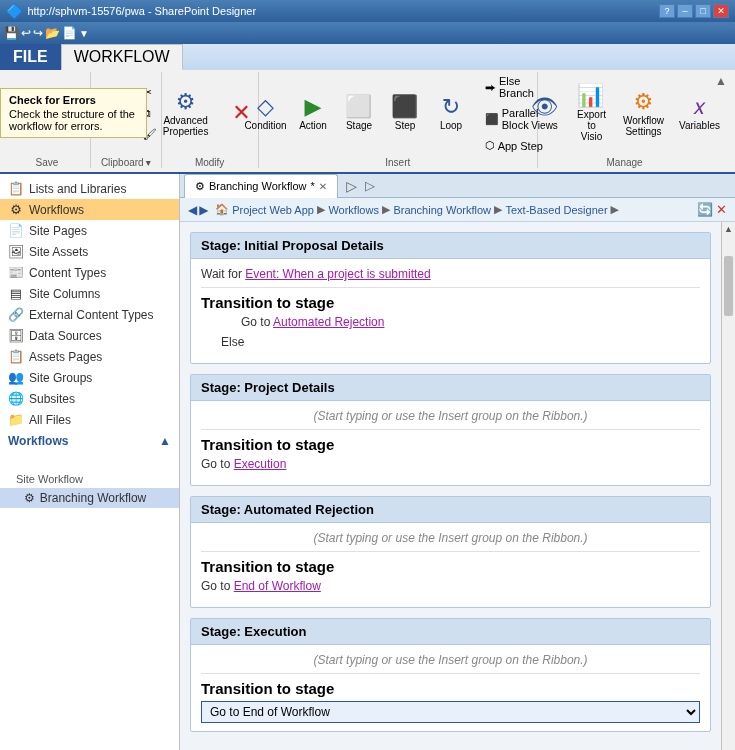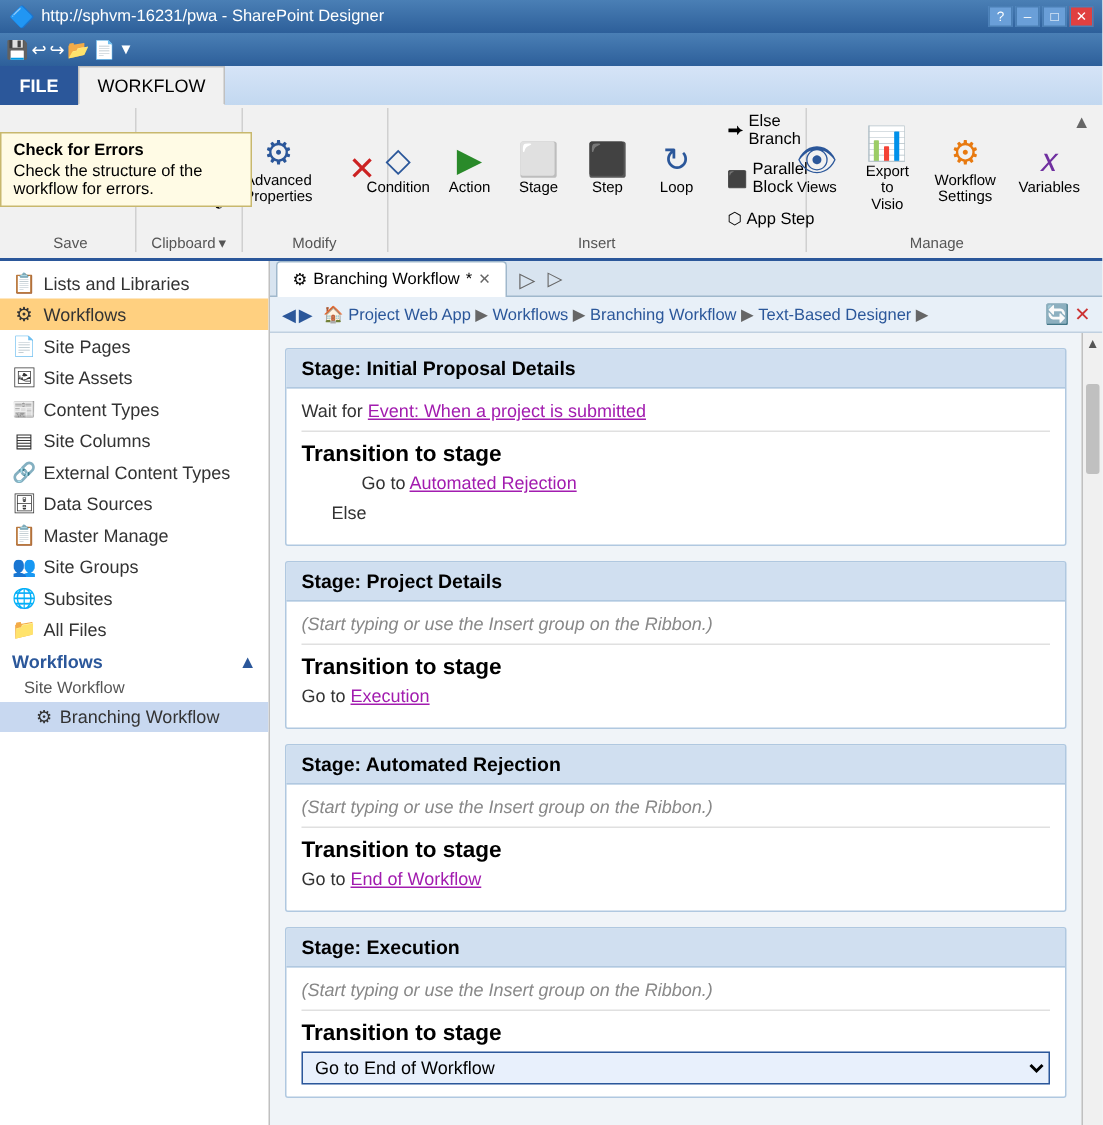--- a/index.html
+++ b/index.html
@@ -26,21 +26,21 @@
     
     .ribbon-tabs {
       display: flex;
       align-items: flex-end;
       background: linear-gradient(to bottom, #d6e4f7, #c2d8f0);
       height: 26px;
       padding-left: 0;
     }
     .ribbon-tab {
       padding: 3px 12px;
-      font-size: 12px;
+      font-size: 16px;
       cursor: pointer;
       height: 26px;
       display: flex;
       align-items: center;
       border: 1px solid transparent;
     }
     .ribbon-tab.file-tab {
       background: #2b579a;
       color: white;
       font-weight: bold;
@@ -255,21 +255,21 @@
     }
     .stage-body {
       padding: 8px 10px;
     }
     .stage-body p {
       font-size: 12px;
       color: #333;
       margin-bottom: 6px;
     }
     .stage-body .link { color: #a21caf; text-decoration: underline; cursor: pointer; }
-    .stage-body .italic { font-style: italic; color: #888; }
+    .stage-body .italic { font-style: italic; color: #888; text-align: center; }
     .transition-label {
       font-weight: bold;
       font-size: 15px;
       margin: 6px 0 4px 0;
       border-top: 1px solid #e0e0e0;
       padding-top: 6px;
     }
     .indent-1 { margin-left: 20px; }
     .indent-2 { margin-left: 40px; }
     .goto-select {
@@ -307,21 +307,21 @@
     .icon-gray { color: #666; }
     .icon-red { color: #cc2222; }
     .icon-purple { color: #7030a0; }
   </style>
 </head>
 <body>
 
 <div class="title-bar">
   <div style="display:flex;align-items:center;gap:4px">
     <span style="font-size:14px">🔷</span>
-    <span style="font-size:11px;">http://sphvm-16231/pwa - SharePoint Designer</span>
+    <span style="font-size:11px;">http://sphvm-15576/pwa - SharePoint Designer</span>
   </div>
   <div class="title-bar-controls">
     <span>?</span>
     <span>–</span>
     <span>□</span>
     <span style="background:#e04040;">✕</span>
   </div>
 </div>
 
 <div style="display:flex;align-items:stretch;background:linear-gradient(to bottom,#4a7fb5,#2d5f9a);height:22px;">
@@ -351,21 +351,21 @@
       <div class="ribbon-btn-large active">
         <span class="btn-icon icon-orange">📤</span>
         <span>Publish</span>
       </div>
     </div>
     <div class="ribbon-group-label">
       <span>Save</span>
     </div>
   </div>
 
-  <div style="position:absolute;left:0;top:88px;width:168px;background:#fffbe5;border:1px solid #c8b86e;padding:5px 8px;font-size:11px;z-index:100;">
+  <div style="position:absolute;left:0;top:88px;width:147px;background:#fffbe5;border:1px solid #c8b86e;padding:5px 8px;font-size:11px;z-index:100;">
     <div style="font-weight:bold;margin-bottom:2px;">Check for Errors</div>
     <div>Check the structure of the workflow for errors.</div>
   </div>
 
   <div class="ribbon-group">
     <div class="ribbon-group-buttons">
       <div class="ribbon-btn-large">
         <span class="btn-icon icon-blue">📋</span>
         <span>Paste</span>
       </div>
@@ -497,40 +497,40 @@
       <div class="sidebar-item">
         <span class="si-icon">🔗</span>
         <span>External Content Types</span>
       </div>
       <div class="sidebar-item">
         <span class="si-icon">🗄</span>
         <span>Data Sources</span>
       </div>
       <div class="sidebar-item">
         <span class="si-icon">📋</span>
-        <span>Master Manage</span>
+        <span>Assets Pages</span>
       </div>
       <div class="sidebar-item">
         <span class="si-icon">👥</span>
         <span>Site Groups</span>
       </div>
       <div class="sidebar-item">
         <span class="si-icon">🌐</span>
         <span>Subsites</span>
       </div>
       <div class="sidebar-item">
         <span class="si-icon">📁</span>
         <span>All Files</span>
       </div>
 
       <div class="sidebar-section-header">
         <span>Workflows</span>
         <span>▲</span>
       </div>
-      <div class="sidebar-item" style="padding-left:16px;font-size:11px;color:#555;">
+      <div class="sidebar-item" style="padding-left:16px;font-size:11px;color:#555;margin-top:20px;">
         <span>Site Workflow</span>
       </div>
       <div class="sidebar-sub-item active">
         <span>⚙</span>
         <span>Branching Workflow</span>
       </div>
     </div>
   </div>
 
   <div class="content-area">

